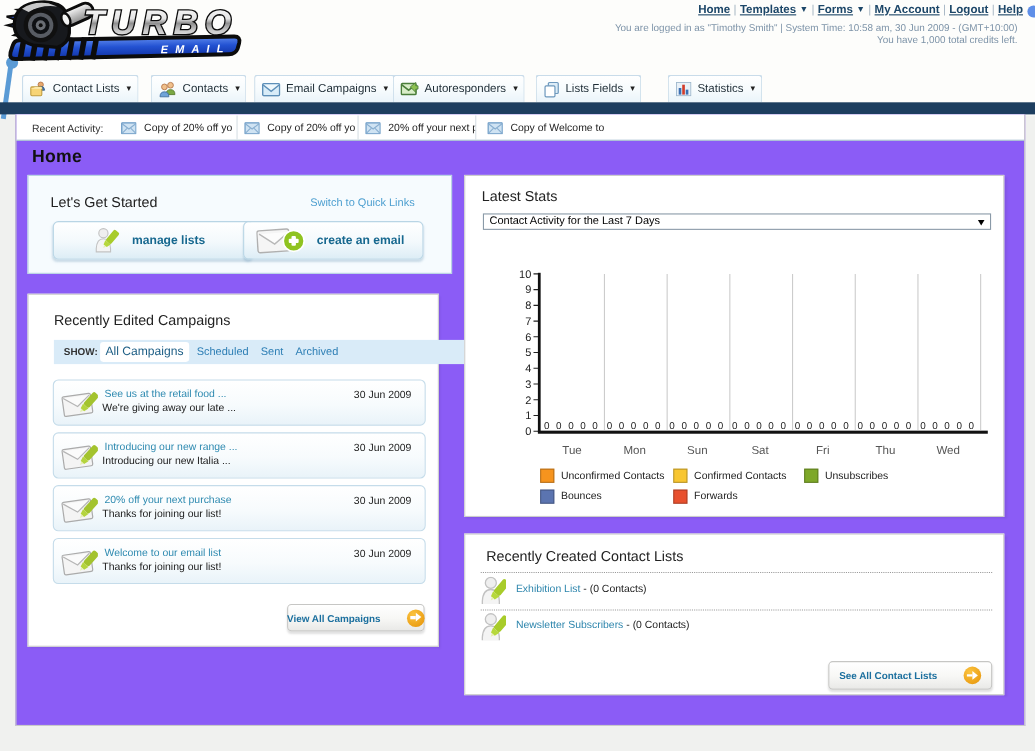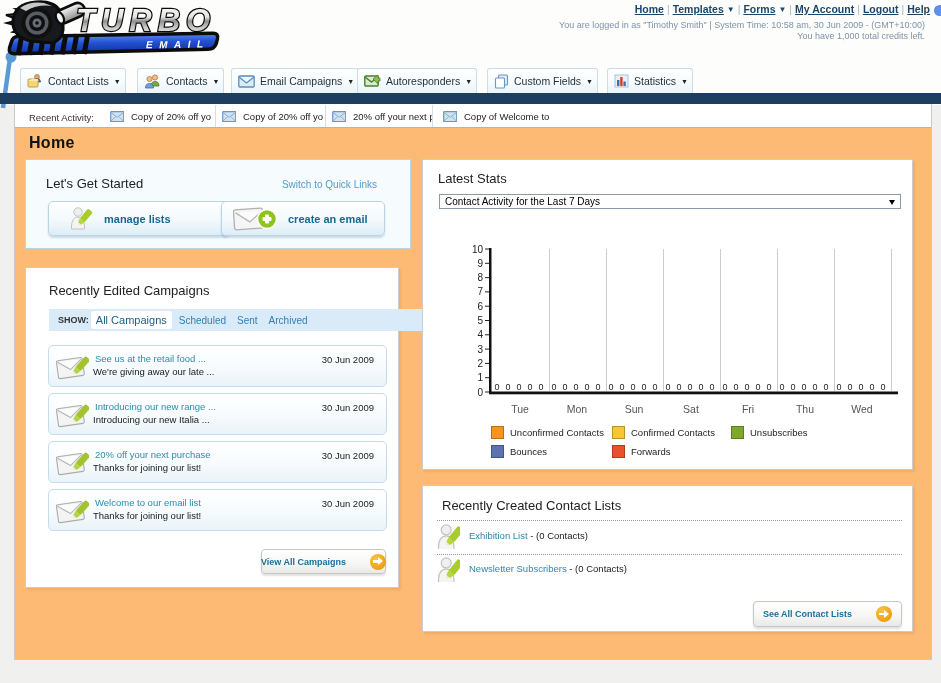--- a/index.html
+++ b/index.html
@@ -19,21 +19,21 @@
 #helpdot { position:absolute; top:5px; right:-4px; width:11px; height:11px; border-radius:50%; background:#5f8fe8; }
 
 
 #tabrow { position:absolute; left:0; top:68px; width:941px; height:25px; }
 .tab { position:absolute; top:0; height:25px; background:linear-gradient(#ffffff,#f6fbfd 55%,#eaf4fa); border:1px solid #c9dcea; border-bottom:none; border-radius:3px 3px 0 0; display:flex; align-items:center; padding:0 4px 0 6px; font-size:10.5px; color:#1f2d36; white-space:nowrap; }
 .tab .car { margin-left:5px; font-size:7px; color:#222; }
 .tab svg { margin-right:5px; flex:none; }
 #navybar { position:absolute; left:0; top:93px; width:941px; height:11px; background:#1d3e5f; }
 
 
-#card { position:absolute; left:14px; top:104px; width:918px; height:556px; background:#fdba74; border:1px solid #c9c9c9; border-top:none; }
+#card { position:absolute; left:14px; top:104px; width:918px; height:556px; background:#8b5cf6; border:1px solid #c9c9c9; border-top:none; }
 
 
 #recent { position:absolute; left:0; top:0; width:916px; height:24px; background:#fff; border-bottom:1px solid #9fb9cd; font-size:9.5px; color:#333; }
 #recent .lbl { position:absolute; left:14px; top:8px; color:#333; }
 .ritem { position:absolute; top:1px; height:22px; border-right:1px solid #d7dfe5; display:flex; align-items:center; padding:0 0 0 5px; white-space:nowrap; overflow:hidden; }
 .ritem span { margin-left:7px; color:#222; }
 .ritem svg { flex:none; }
 
 h1.home { position:absolute; left:14px; top:30px; font-size:16px; color:#111; letter-spacing:0.3px; }
 
@@ -185,21 +185,21 @@
           <path d="M10 6 l5-4 0 3 2 0 0 3 -2 0 0 3z" fill="#8cc152" stroke="#4a7d3a" stroke-width="0.8" transform="translate(-1,-1)"></path>
         </svg>
         <span>Autoresponders</span>
         <span class="car">▼</span>
       </div>
     <div class="tab" style="left:487px;">
         <svg width="15" height="15" viewBox="0 0 15 15">
           <rect x="4.5" y="1" width="9" height="10" rx="1" fill="#dcecf7" stroke="#6d98bd" stroke-width="1.1"></rect>
           <rect x="1.5" y="4" width="9" height="10" rx="1" fill="#ffffff" stroke="#6d98bd" stroke-width="1.1"></rect>
         </svg>
-        <span>Custom Fields</span>
+        <span>Lists Fields</span>
         <span class="car">▼</span>
       </div>
     <div class="tab" style="left:607px;">
         <svg width="15" height="14" viewBox="0 0 15 14">
           <rect x="1" y="1" width="13" height="12" fill="#e9f1f8" stroke="#9db7cc" stroke-width="0.8"></rect>
           <rect x="3" y="6" width="2.4" height="6" fill="#3b6fb3"></rect>
           <rect x="6.2" y="3" width="2.4" height="9" fill="#d23c2a"></rect>
           <rect x="9.4" y="7.5" width="2.4" height="4.5" fill="#3b6fb3"></rect>
         </svg>
         <span>Statistics</span>
@@ -265,21 +265,21 @@
         </svg>
         <span>Copy of Welcome to</span>
       </div>
   </div>
 
   <h1 class="home">Home</h1>
 
   <div class="bluebox" id="lgs" style="left:10px; top:55px; width:386px; height:90px;">
     <div id="lgs-title">Let's Get Started</div>
     <div id="lgs-link"><a href="#">Switch to Quick Links</a></div>
-    <div class="bigbtn" style="left:22px; top:41px; width:182px; padding-left:20px;">
+    <div class="bigbtn" style="left:22px; top:41px; width:182px; padding-left:36px;">
         <svg width="26" height="27" viewBox="0 0 26 27">
           <g transform="translate(1,2)">
             <use href="#personpen"></use>
           </g>
         </svg>
         <span>manage lists</span>
       </div>
     <div class="bigbtn" style="left:195px; top:41px; width:164px; padding-left:11px;">
         <svg width="46" height="28" viewBox="0 0 46 28">
           <rect x="1" y="4" width="29" height="20" rx="2" fill="#f5f5f5" stroke="#b0b0b0" stroke-width="1.3" transform="rotate(-4 15 14)"></rect>

